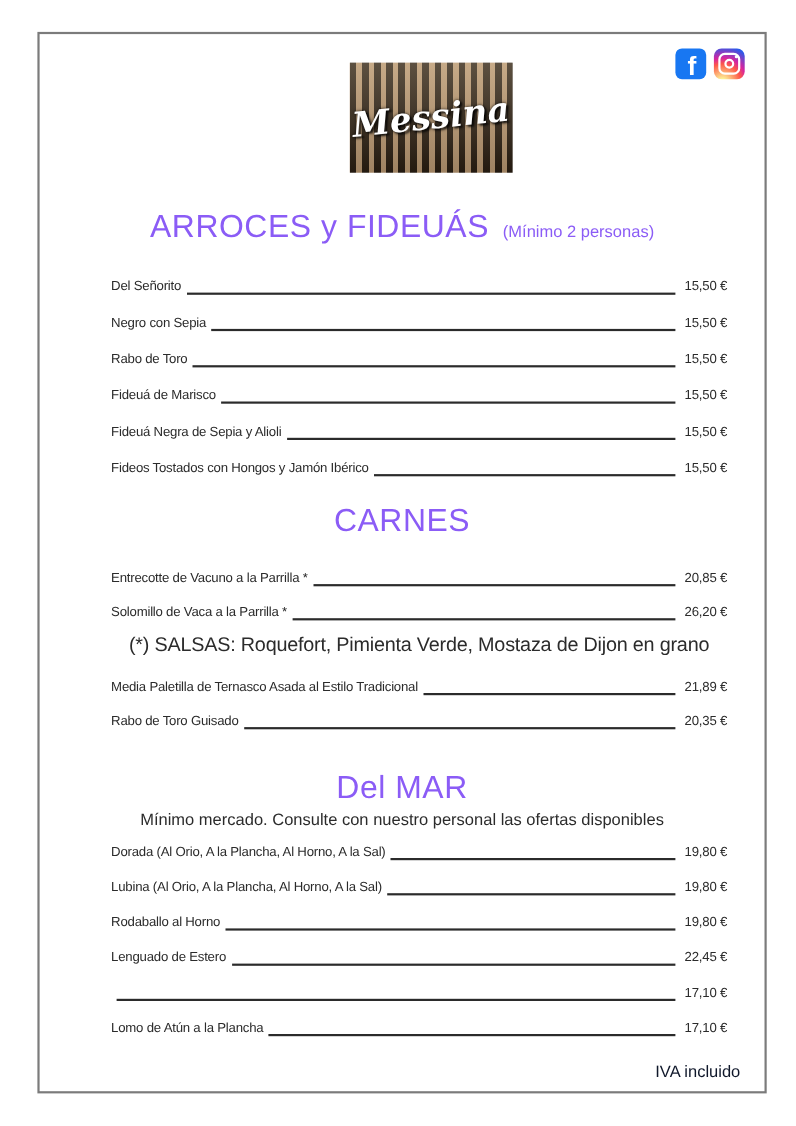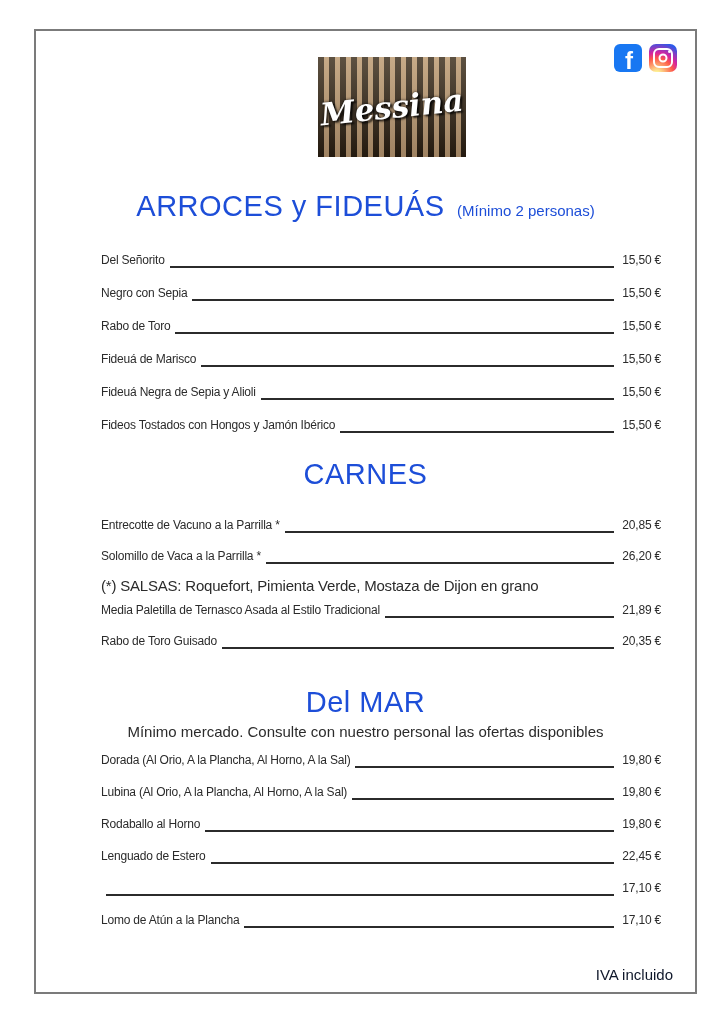--- a/index.html
+++ b/index.html
@@ -34,45 +34,45 @@
                                        #ae9271 6px, #ae9271 11px);
           display:flex; align-items:center; justify-content:center; overflow:hidden; }
   .logo-text { font-family:"DejaVu Serif", serif; font-style:italic; font-weight:bold;
                font-size:31px; color:#ffffff; transform:rotate(-6deg);
                text-shadow:0 0 3px rgba(0,0,0,0.9), 2px 2px 2px rgba(0,0,0,0.8); }
 
   
   .menu { padding:0 34px 0 65px; }
   .sec-title { margin-left:-65px; margin-right:-34px; text-align:center;
                font-weight:normal; font-size:29px; line-height:40px;
-               letter-spacing:0.5px; color:#1d4ed8; }
+               letter-spacing:0.5px; color:#8b5cf6; }
   .t-arroces { margin-top:155px; }
   .t-carnes  { margin-top:18px; }
   .t-mar     { margin-top:30px; }
   .sub-inline { font-size:15px; letter-spacing:0; margin-left:4px; }
   .sec-sub { margin-left:-65px; margin-right:-34px; text-align:center;
              font-size:15px; line-height:19px; }
 
   .rows-arroces  { margin-top:19px; }
   .rows-carnes-a { margin-top:21px; }
-  .rows-carnes-b { margin-top:5px; }
+  .rows-carnes-b { margin-top:19px; }
   .rows-mar      { margin-top:9px; }
 
   .row { display:flex; align-items:flex-end; font-size:12px; line-height:21px;
          letter-spacing:-0.2px; }
   .rows-arroces .row  { margin-bottom:12px; }
   .rows-carnes-a .row, .rows-carnes-b .row { margin-bottom:10px; }
   .rows-mar .row { margin-bottom:11px; }
   .name  { white-space:nowrap; }
   .leader{ flex:1 1 auto; min-width:8px; border-bottom:2px solid #2b2b2b;
            margin:0 8px 3px 5px; }
   .price { white-space:nowrap; }
 
-  .note { margin-top:10px; margin-bottom:5px; font-size:15px; line-height:18px;
-          letter-spacing:-0.2px; }
+  .note { margin-top:10px; margin-bottom:5px; font-size:18px; line-height:18px;
+          letter-spacing:-0.2px;text-align:center; }
 
   .iva { position:absolute; right:22px; bottom:9px; font-size:15px; color:#0f172a; }
 </style>
 </head>
 <body>
 
 <div class="frame">
 
   <div class="social">
     <div class="icon fb">

